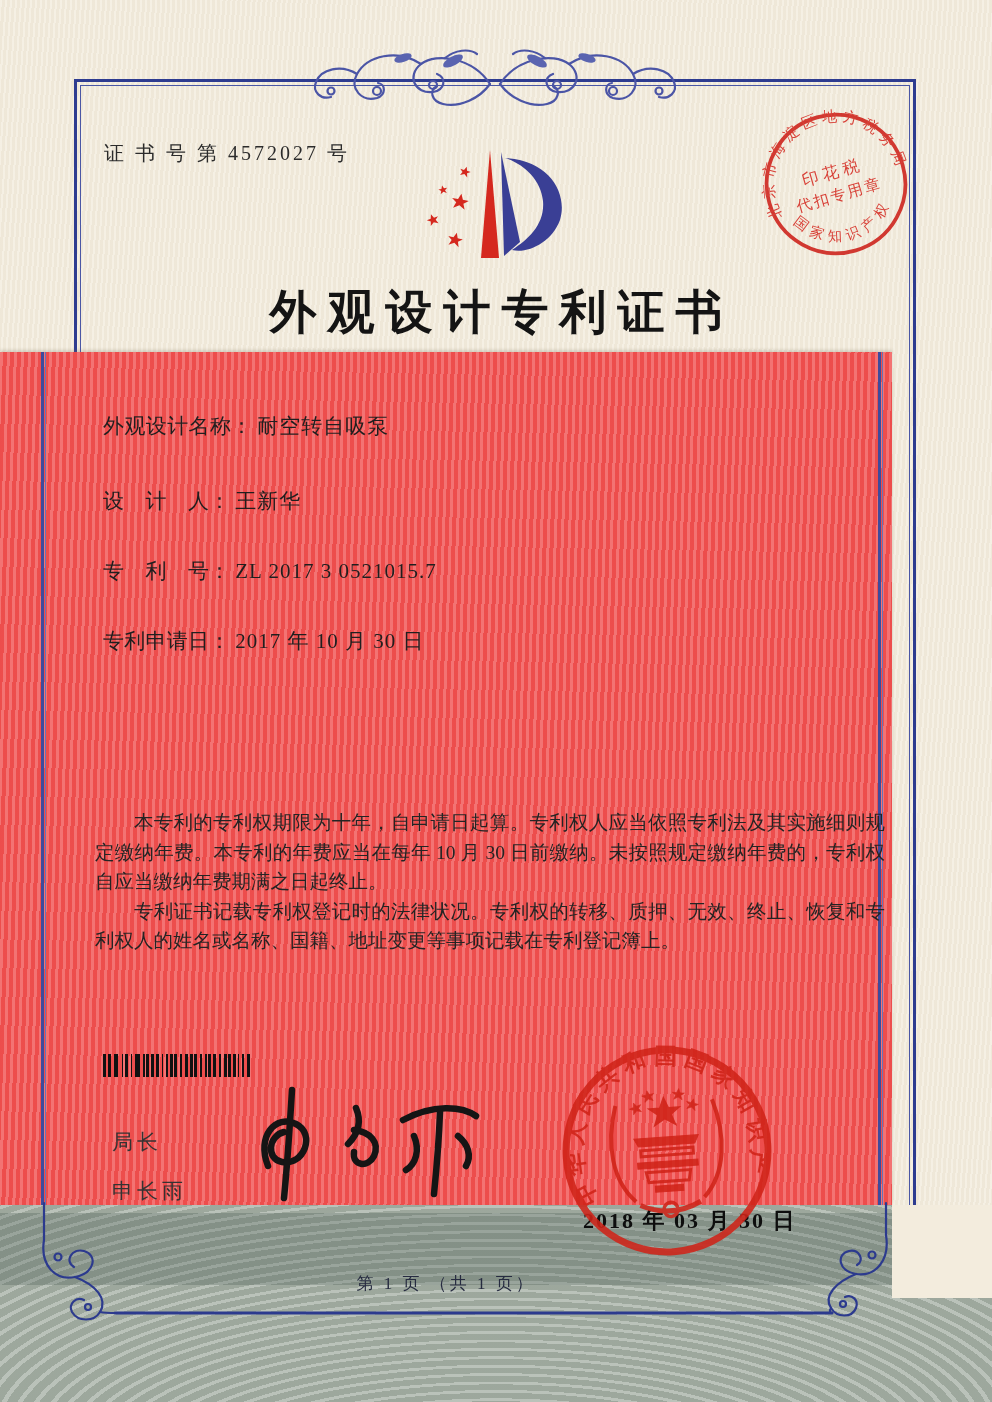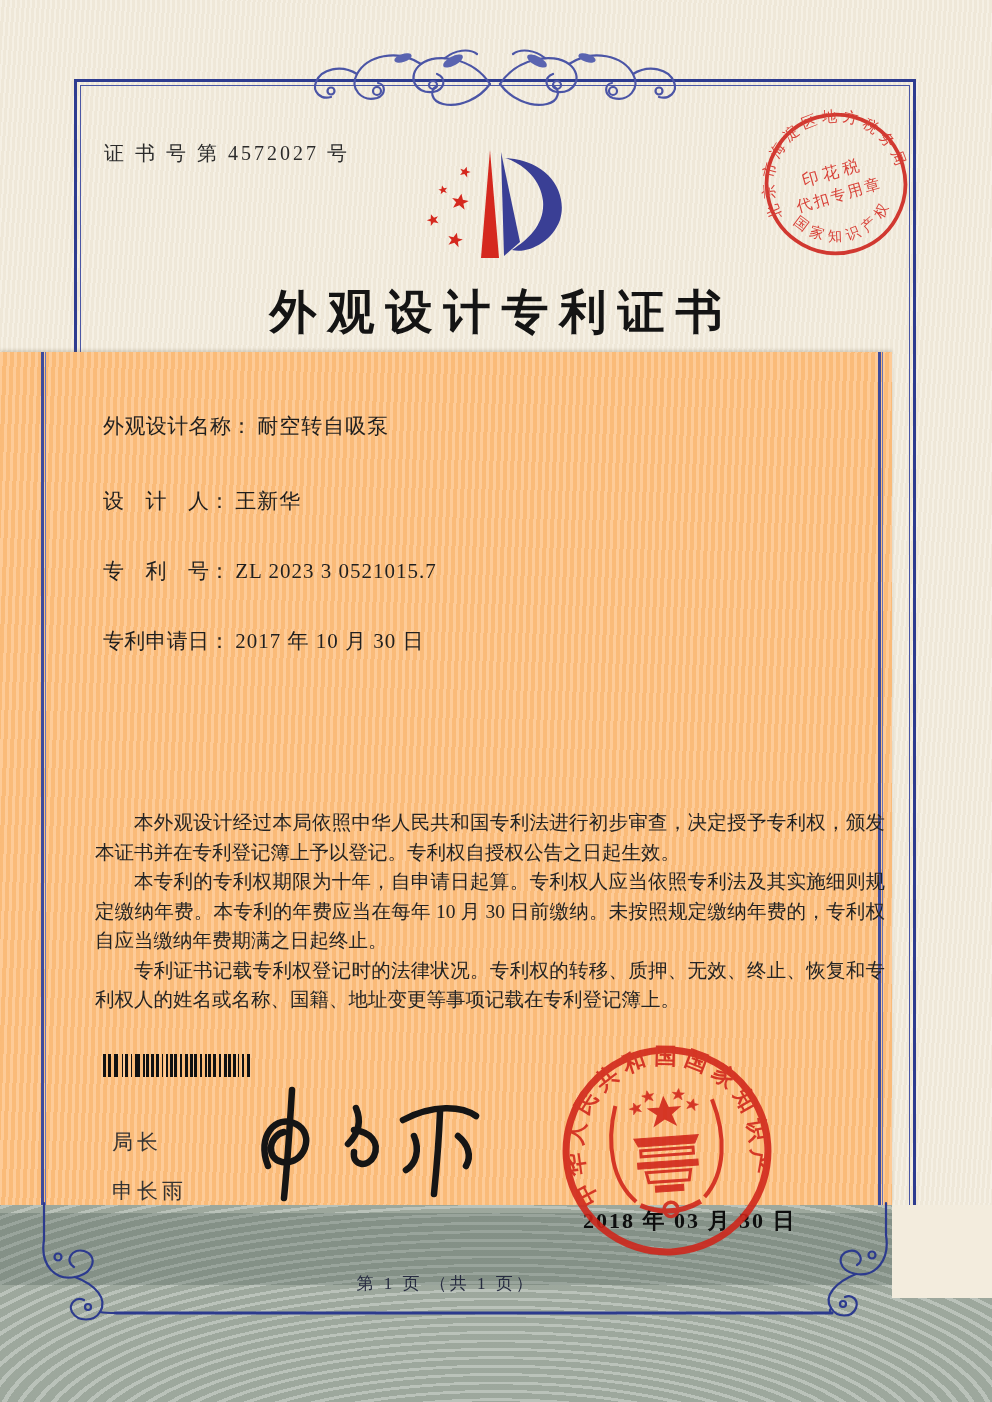--- a/index.html
+++ b/index.html
@@ -36,21 +36,21 @@
   .tax-stamp { position:absolute; left:748px; top:96px; z-index:4; transform:rotate(-16deg); opacity:.92; }
   
   .title {
     position:absolute; left:0; top:281px; width:992px; z-index:3;
     text-align:center; font-size:47px; font-weight:bold; letter-spacing:11px;
     color:#141414; text-indent:11px;
   }
   
   .overlay {
     position:absolute; left:0; top:352px; width:892px; height:853px; z-index:5;
-    background:#fdba74;
+    background:#ef4444;
     box-shadow:0 -2px 3px rgba(120,110,90,.25);
   }
   .overlay .sheen {
     position:absolute; inset:0; pointer-events:none;
     background:repeating-linear-gradient(92deg, rgba(255,255,255,.25) 0 3px, rgba(210,200,185,.07) 3px 7px);
   }
   .vline { position:absolute; top:0; height:100%; width:2.5px; background:#3e4b9c; }
   .vline::after { content:""; position:absolute; top:0; left:4px; height:100%; width:1px; background:#6a74b5; }
   .vline.left  { left:41px; }
   .vline.right { left:878px; }
@@ -181,29 +181,28 @@
     <div class="field-row" style="top:60px">
       <span class="field-label w6">外观设计名称</span><span class="field-colon">：</span>
       <span class="field-value">耐空转自吸泵</span>
     </div>
     <div class="field-row" style="top:135px">
       <span class="field-label w5">设计人</span><span class="field-colon">：</span>
       <span class="field-value">王新华</span>
     </div>
     <div class="field-row" style="top:205px">
       <span class="field-label w5">专利号</span><span class="field-colon">：</span>
-      <span class="field-value">ZL 2023 3 0521015.7</span>
+      <span class="field-value">ZL 2017 3 0521015.7</span>
     </div>
     <div class="field-row" style="top:275px">
       <span class="field-label w5">专利申请日</span><span class="field-colon">：</span>
       <span class="field-value">2017 年 10 月 30 日</span>
     </div>
 
     <div class="paras">
-      <p>本外观设计经过本局依照中华人民共和国专利法进行初步审查，决定授予专利权，颁发本证书并在专利登记簿上予以登记。专利权自授权公告之日起生效。</p>
       <p>本专利的专利权期限为十年，自申请日起算。专利权人应当依照专利法及其实施细则规定缴纳年费。本专利的年费应当在每年 10 月 30 日前缴纳。未按照规定缴纳年费的，专利权自应当缴纳年费期满之日起终止。</p>
       <p>专利证书记载专利权登记时的法律状况。专利权的转移、质押、无效、终止、恢复和专利权人的姓名或名称、国籍、地址变更等事项记载在专利登记簿上。</p>
     </div>
 
     <div class="barcode">
         <span class="bar" style="width: 3.1px;"></span>
         <span class="gap" style="width: 1.55px;"></span>
         <span class="bar" style="width: 3.1px;"></span>
         <span class="gap" style="width: 3.1px;"></span>
         <span class="bar" style="width: 4.65px;"></span>

